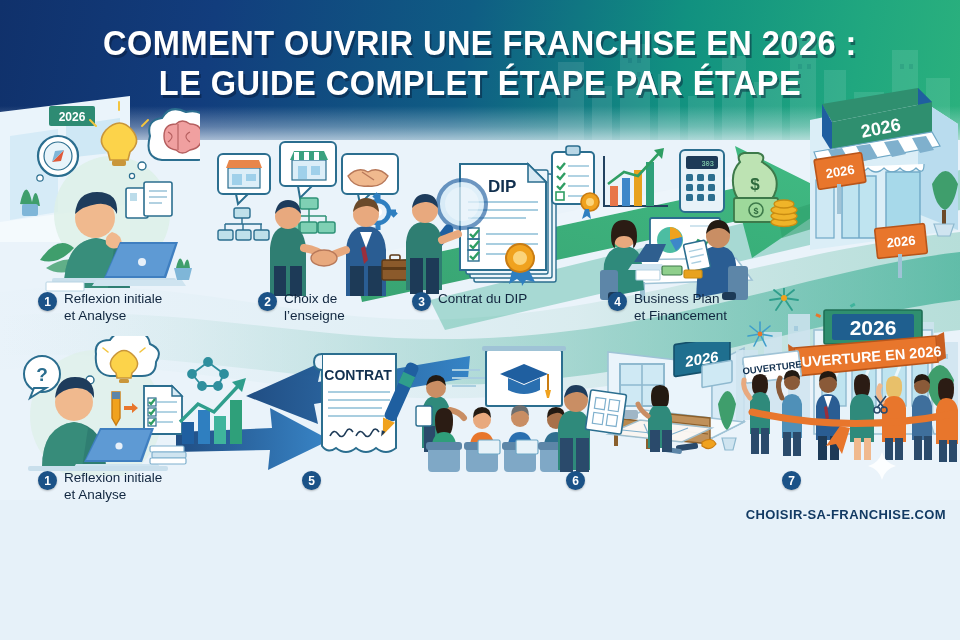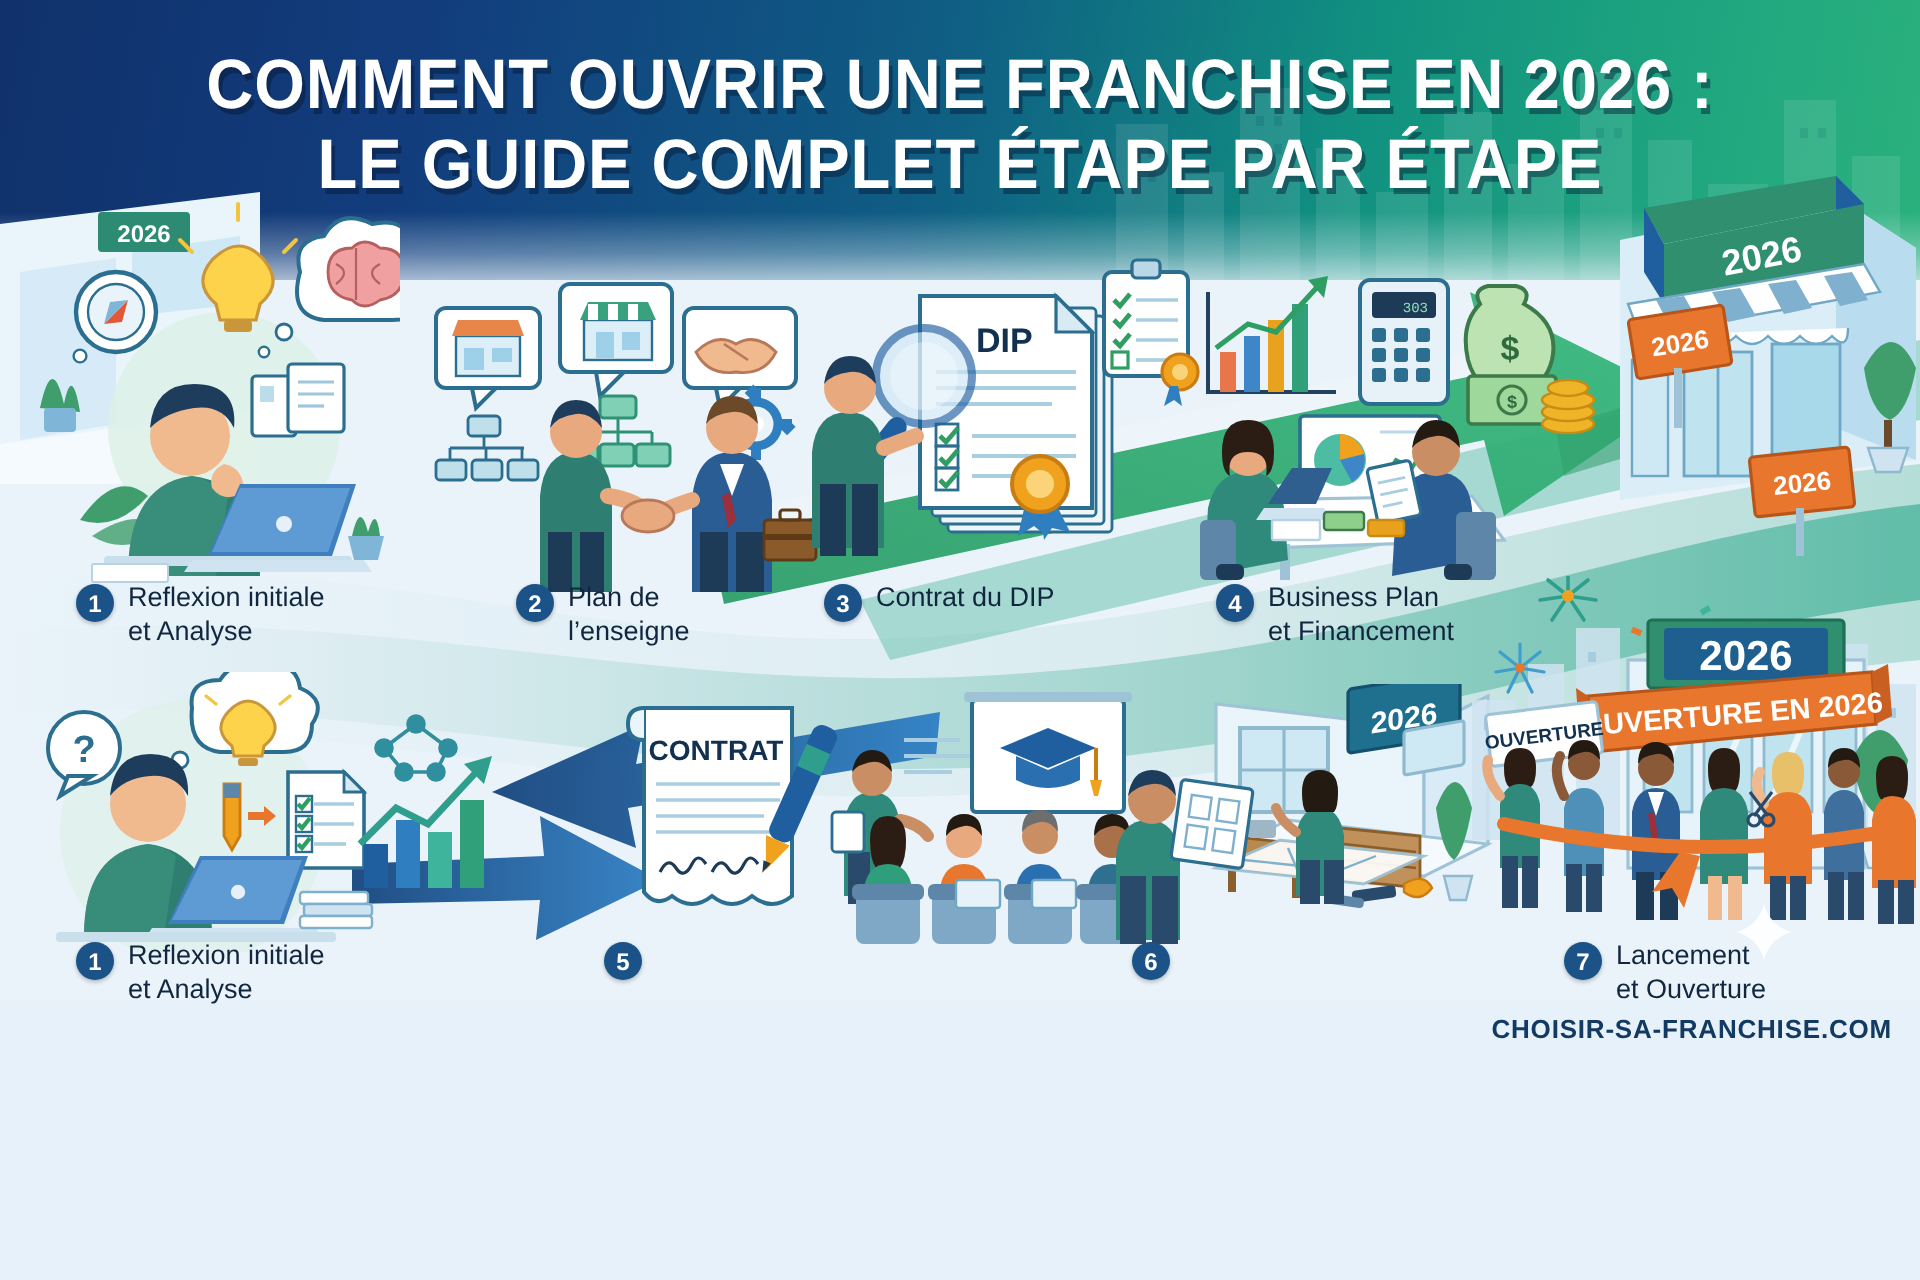--- a/index.html
+++ b/index.html
@@ -328,21 +328,21 @@
 
         <g>
           <rect x="170" y="124" width="26" height="20" rx="2" fill="#8b5a2b" stroke="#5e3a17" stroke-width="1.4"></rect>
           <rect x="178" y="119" width="10" height="5" rx="1.5" fill="none" stroke="#5e3a17" stroke-width="1.6"></rect>
           <rect x="170" y="131" width="26" height="3" fill="#5e3a17"></rect>
         </g>
       </g>
     </svg>
   </div>
 
-  <div class="scene" style="left:400px;top:124px;">
+  <div class="scene" style="left:400px;top:140px;">
     <svg width="200" height="160" viewBox="0 0 200 160">
 
       <g>
         <g fill="#eef6fb" stroke="#2b6e8f" stroke-width="1.4">
           <rect x="74" y="38" width="82" height="104" rx="2"></rect>
           <rect x="70" y="34" width="82" height="104" rx="2"></rect>
           <rect x="66" y="30" width="82" height="104" rx="2"></rect>
         </g>
         <path d="M60,24 L128,24 L146,42 L146,130 L60,130 Z" fill="#ffffff" stroke="#2b6e8f" stroke-width="2"></path>
         <path d="M128,24 L128,42 L146,42 Z" fill="#d8eaf4" stroke="#2b6e8f" stroke-width="1.6"></path>
@@ -404,21 +404,21 @@
         <path d="M6,150 l0,-48 q2,-20 18,-20 q16,0 18,20 l0,48 z" fill="#2f7e72"></path>
         <rect x="10" y="118" width="13" height="36" fill="#1d3a57"></rect>
         <rect x="26" y="118" width="13" height="36" fill="#1d3a57"></rect>
         <circle cx="25" cy="70" r="13" fill="#e8a97e"></circle>
         <path d="M12,68 q2,-14 13,-14 q12,0 13,14 q-6,-7 -13,-6 q-9,1 -13,6 z" fill="#1e3c5c"></path>
         <path d="M42,100 q10,-4 16,-6" stroke="#e8a97e" stroke-width="8" stroke-linecap="round" fill="none"></path>
       </g>
     </svg>
   </div>
 
-  <div class="scene" style="left:588px;top:130px;">
+  <div class="scene" style="left:588px;top:140px;">
     <svg width="210" height="160" viewBox="0 0 210 160">
 
       <g>
         <path d="M16,16 L16,66 L80,66" fill="none" stroke="#22415f" stroke-width="2"></path>
         <rect x="22" y="46" width="8" height="20" fill="#e8764a"></rect>
         <rect x="34" y="38" width="8" height="28" fill="#3d87c9"></rect>
         <rect x="46" y="30" width="8" height="36" fill="#e8a21e"></rect>
         <rect x="58" y="22" width="8" height="44" fill="#2fa07a"></rect>
         <path d="M20,44 L36,32 L50,36 L72,12" fill="none" stroke="#2f9e63" stroke-width="2.6"></path>
         <path d="M66,10 L76,8 L74,19 Z" fill="#2f9e63"></path>
@@ -996,21 +996,21 @@
   </div>
 
   <div class="caption" style="left:38px;top:291px;">
     <div class="badge">1</div>
     <div class="cap-text">Reflexion initiale
 et Analyse</div>
   </div>
 
   <div class="caption" style="left:258px;top:291px;">
     <div class="badge">2</div>
-    <div class="cap-text">Plan de
+    <div class="cap-text">Choix de
 l’enseigne</div>
   </div>
 
   <div class="caption" style="left:412px;top:291px;">
     <div class="badge">3</div>
     <div class="cap-text">Contrat du DIP</div>
   </div>
 
   <div class="caption" style="left:608px;top:291px;">
     <div class="badge">4</div>
@@ -1027,19 +1027,17 @@
   <div class="caption" style="left:302px;top:470px;">
     <div class="badge">5</div>
   </div>
 
   <div class="caption" style="left:566px;top:470px;">
     <div class="badge">6</div>
   </div>
 
   <div class="caption" style="left:782px;top:470px;">
     <div class="badge">7</div>
-    <div class="cap-text">Lancement
-et Ouverture</div>
   </div>
 
   <div class="footer">CHOISIR-SA-FRANCHISE.COM</div>
 
 </div>
 
 </body></html>

